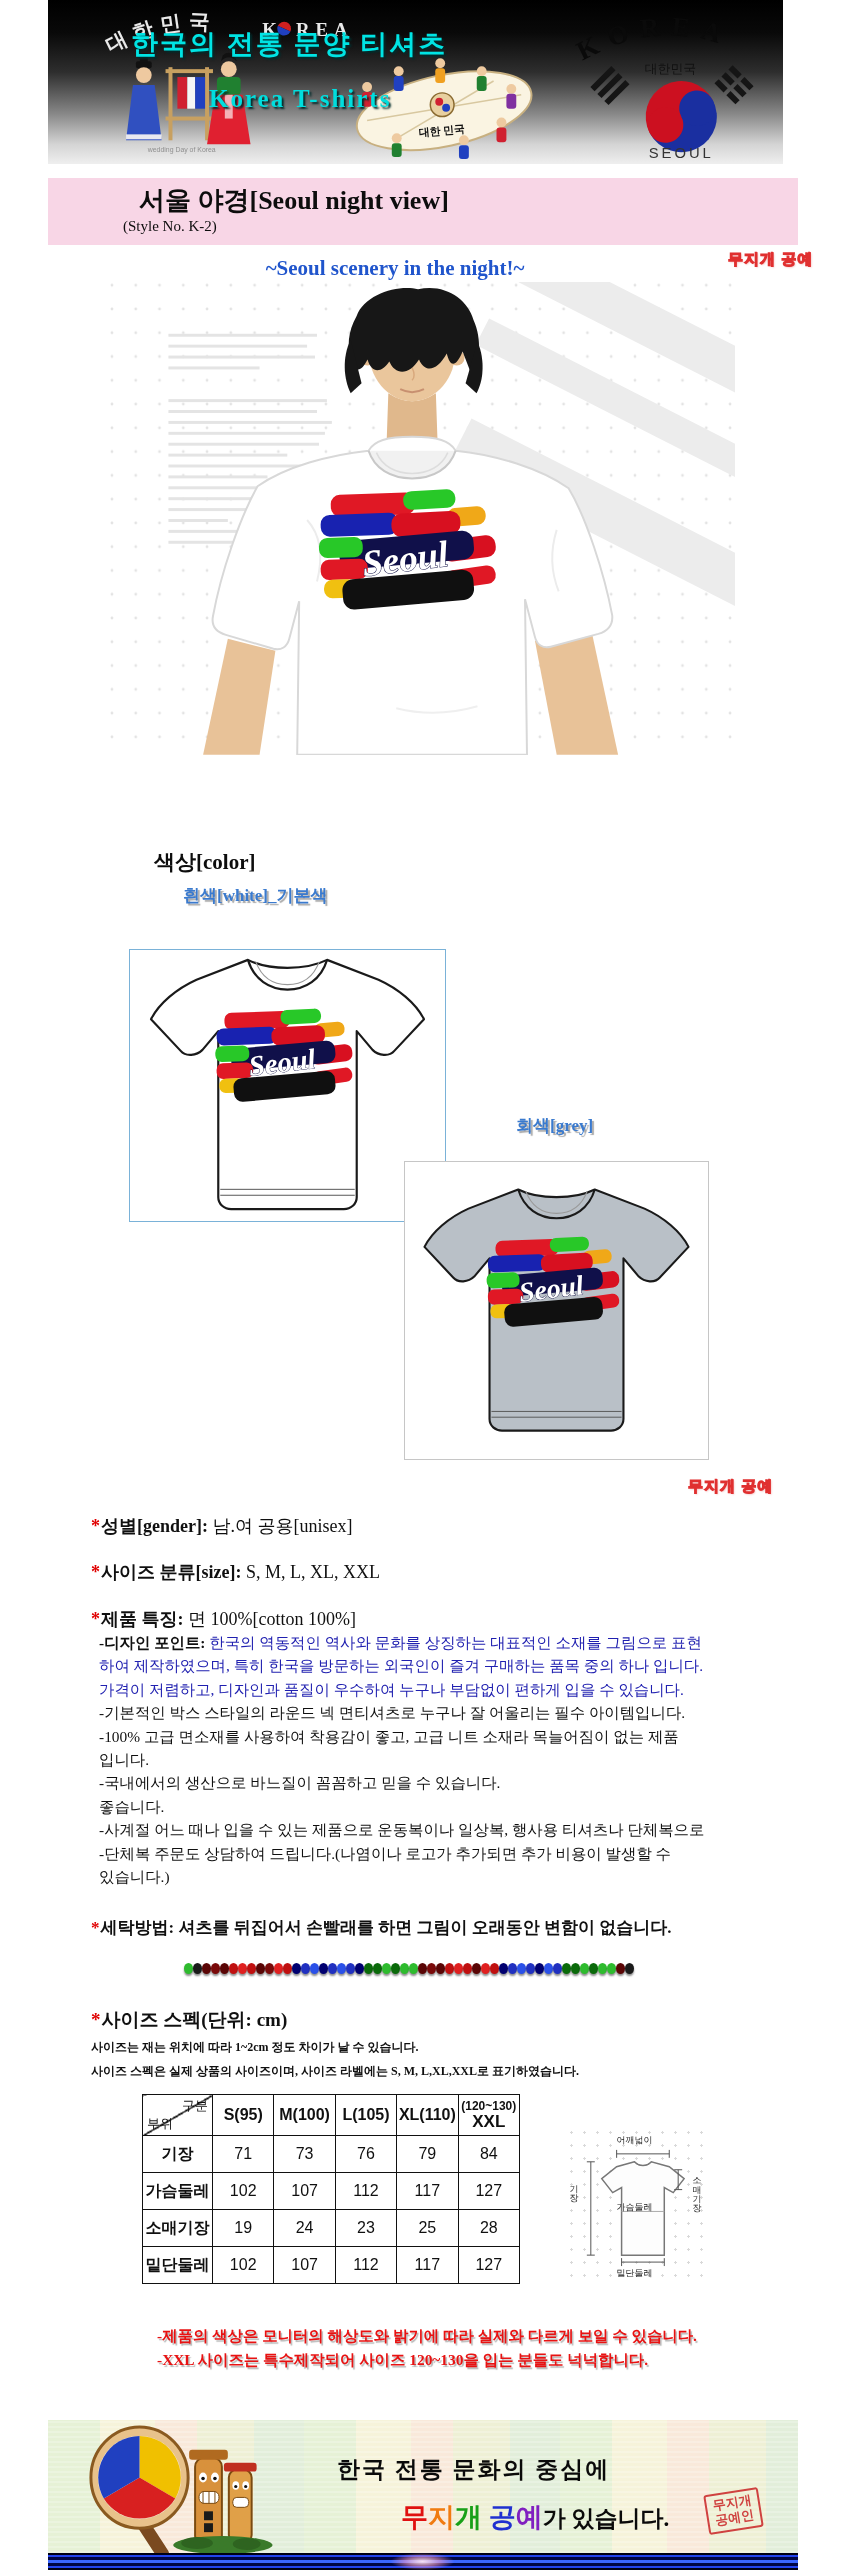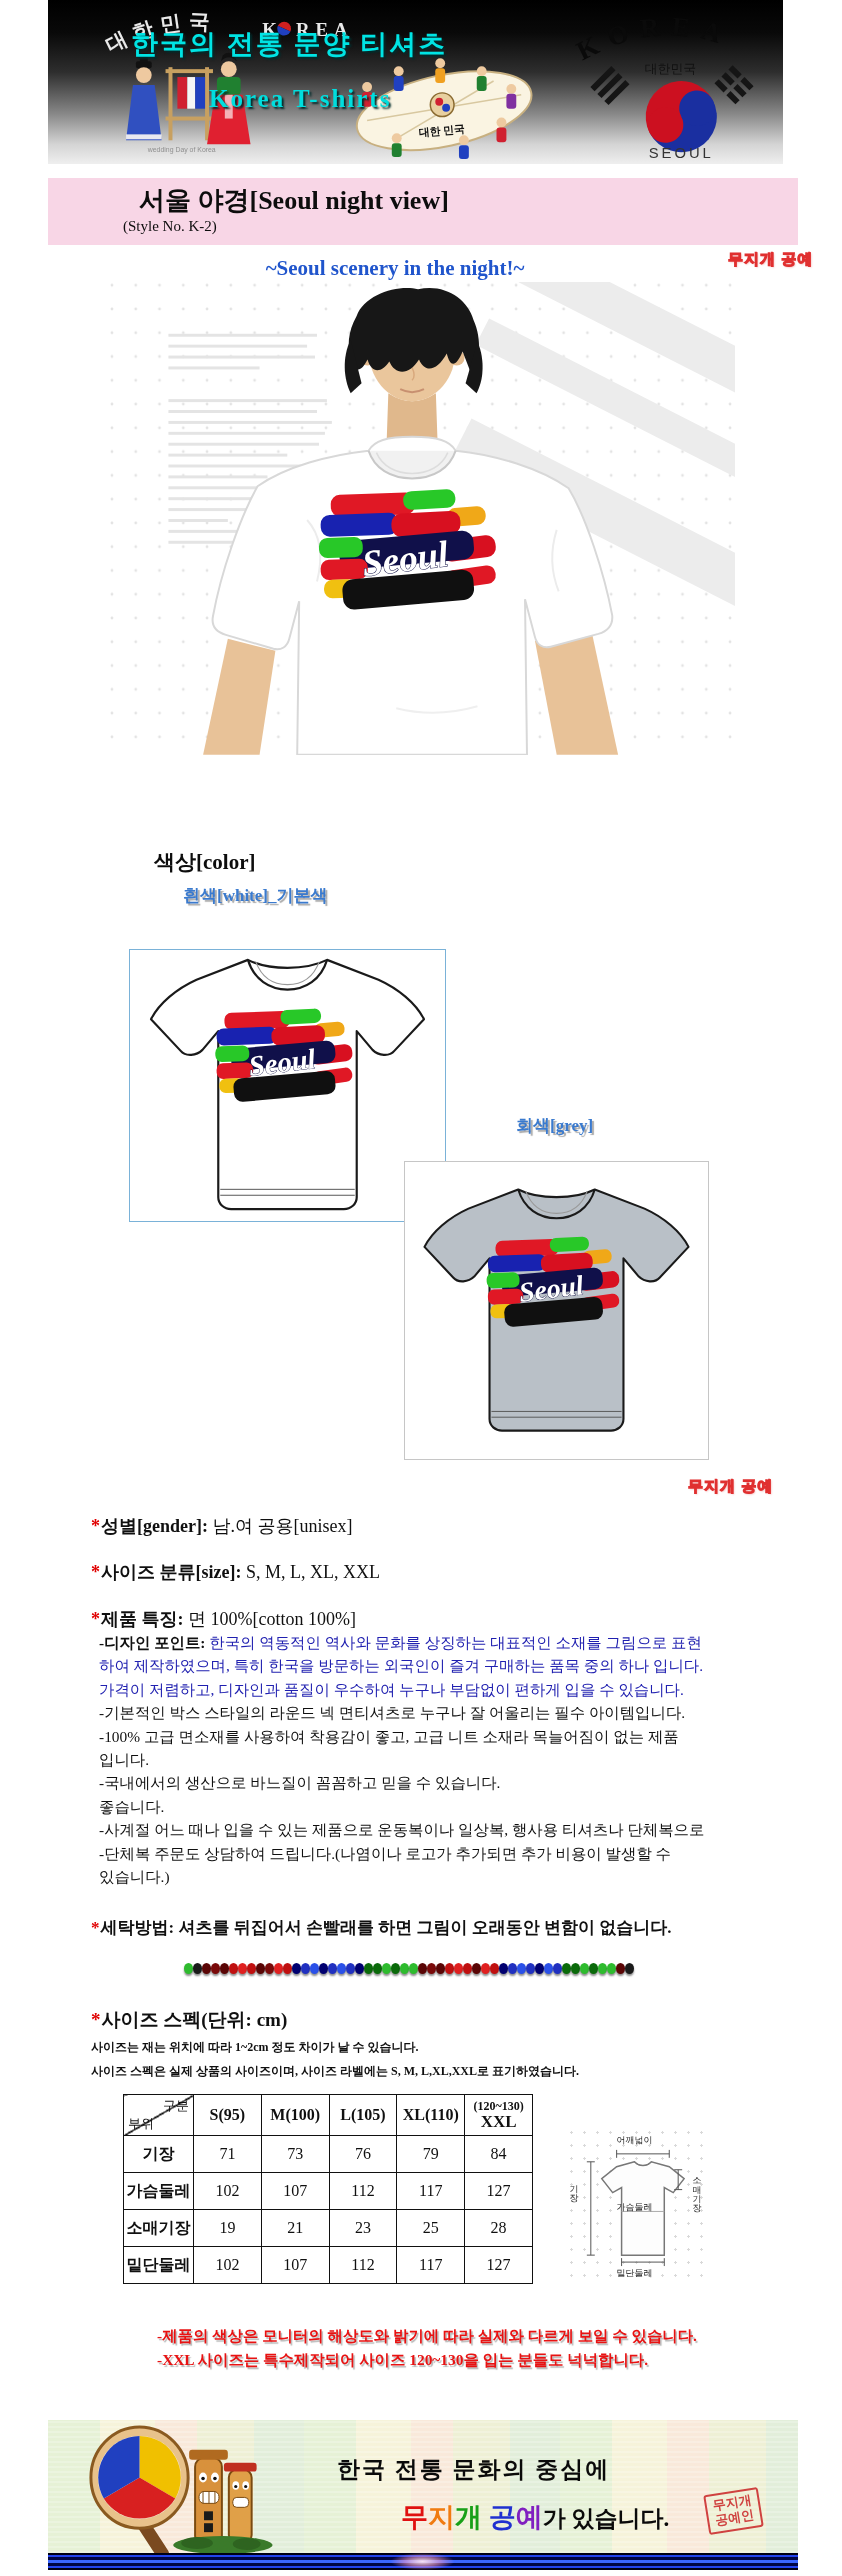--- a/index.html
+++ b/index.html
@@ -48,22 +48,22 @@
   .washing{left:91px;top:1916px;font-size:17px;font-weight:bold;white-space:nowrap;}
 
   
   .beads{left:184px;top:1963px;display:flex;}
   .bead{width:9px;height:11px;border-radius:50%;box-shadow:0 2px 2px rgba(0,0,0,.45);}
 
   
   .size-title{left:91px;top:2007px;font-size:19px;font-weight:bold;}
   .size-note{left:91px;font-size:12px;white-space:nowrap;font-weight:bold;}
   .note1{top:2039px;} .note2{top:2063px;}
-  table.sizes{left:123px;top:2094px;border-collapse:collapse;table-layout:fixed;width:410px;
-              position:absolute;font-family:Liberation Serif, serif;}
+  table.sizes{left:142px;top:2094px;border-collapse:collapse;table-layout:fixed;width:378px;
+              position:absolute;font-family:Liberation Sans, sans-serif;}
   table.sizes th,table.sizes td{border:1.6px solid #111;text-align:center;padding:0;}
   table.sizes th{height:40px;font-size:16px;font-weight:bold;}
   table.sizes td{height:36px;font-size:16px;}
   .corner{position:relative;width:69px;
     background:linear-gradient(to bottom right,transparent 48.8%,#111 48.8%,#111 51.2%,transparent 51.2%);}
   .corner .ct{position:absolute;top:2px;right:4px;font-size:13px;font-weight:normal;}
   .corner .cb{position:absolute;bottom:2px;left:4px;font-size:13px;font-weight:normal;}
   .xxl-top{font-size:12px;line-height:13px;font-weight:bold;}
   .xxl-main{font-size:17px;line-height:17px;font-weight:bold;}
 
@@ -436,21 +436,21 @@
           <td style="font-weight: bold;">가슴둘레</td>
           <td>102</td>
           <td>107</td>
           <td>112</td>
           <td>117</td>
           <td>127</td>
         </tr>
         <tr>
           <td style="font-weight: bold;">소매기장</td>
           <td>19</td>
-          <td>21</td>
+          <td>24</td>
           <td>23</td>
           <td>25</td>
           <td>28</td>
         </tr>
         <tr>
           <td style="font-weight: bold;">밑단둘레</td>
           <td>102</td>
           <td>107</td>
           <td>112</td>
           <td>117</td>

